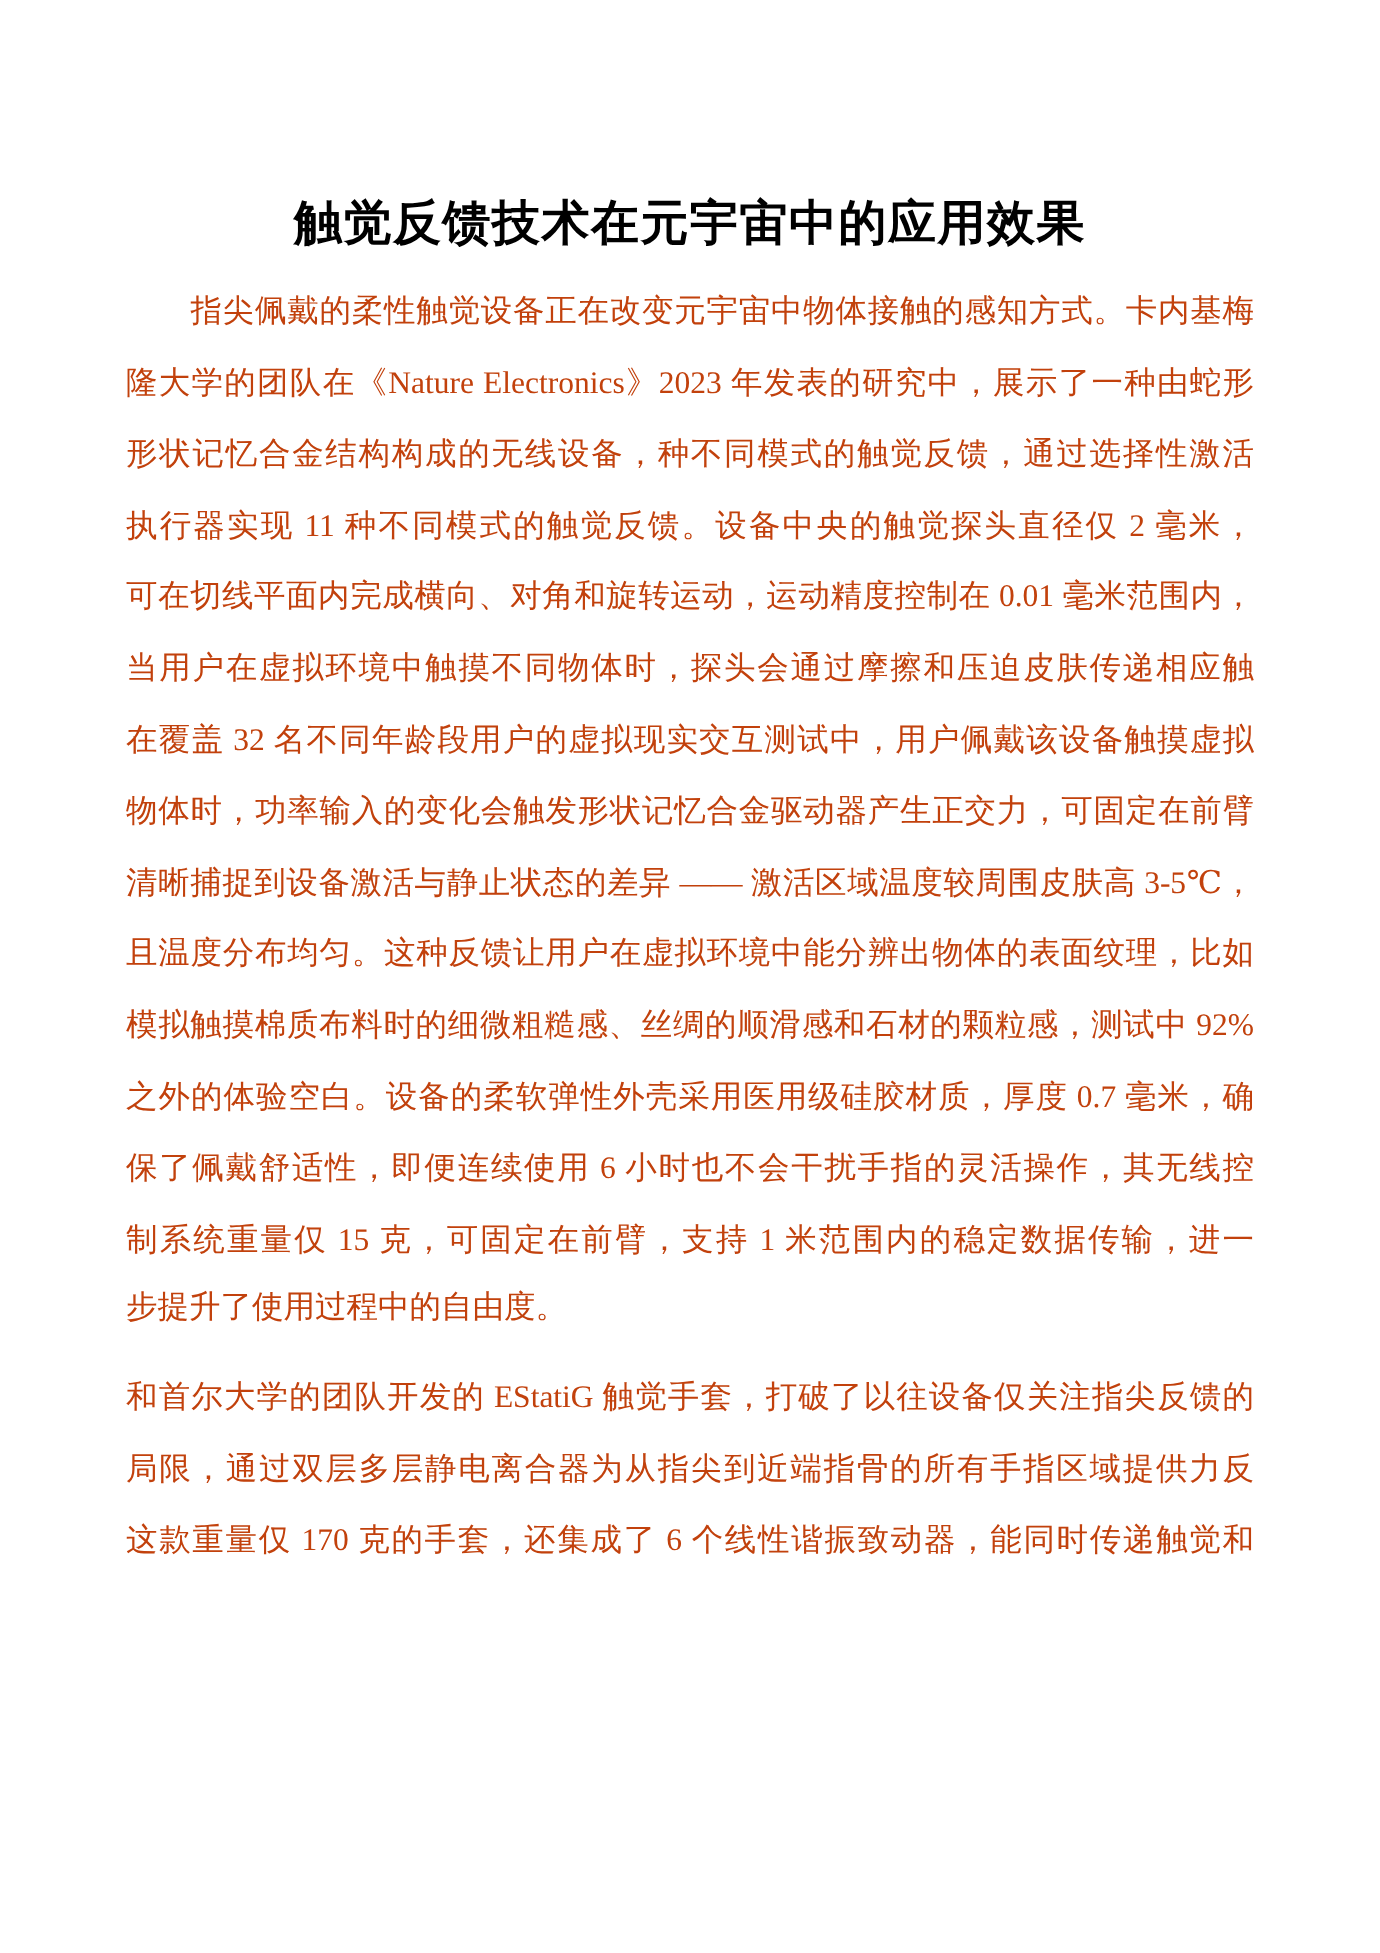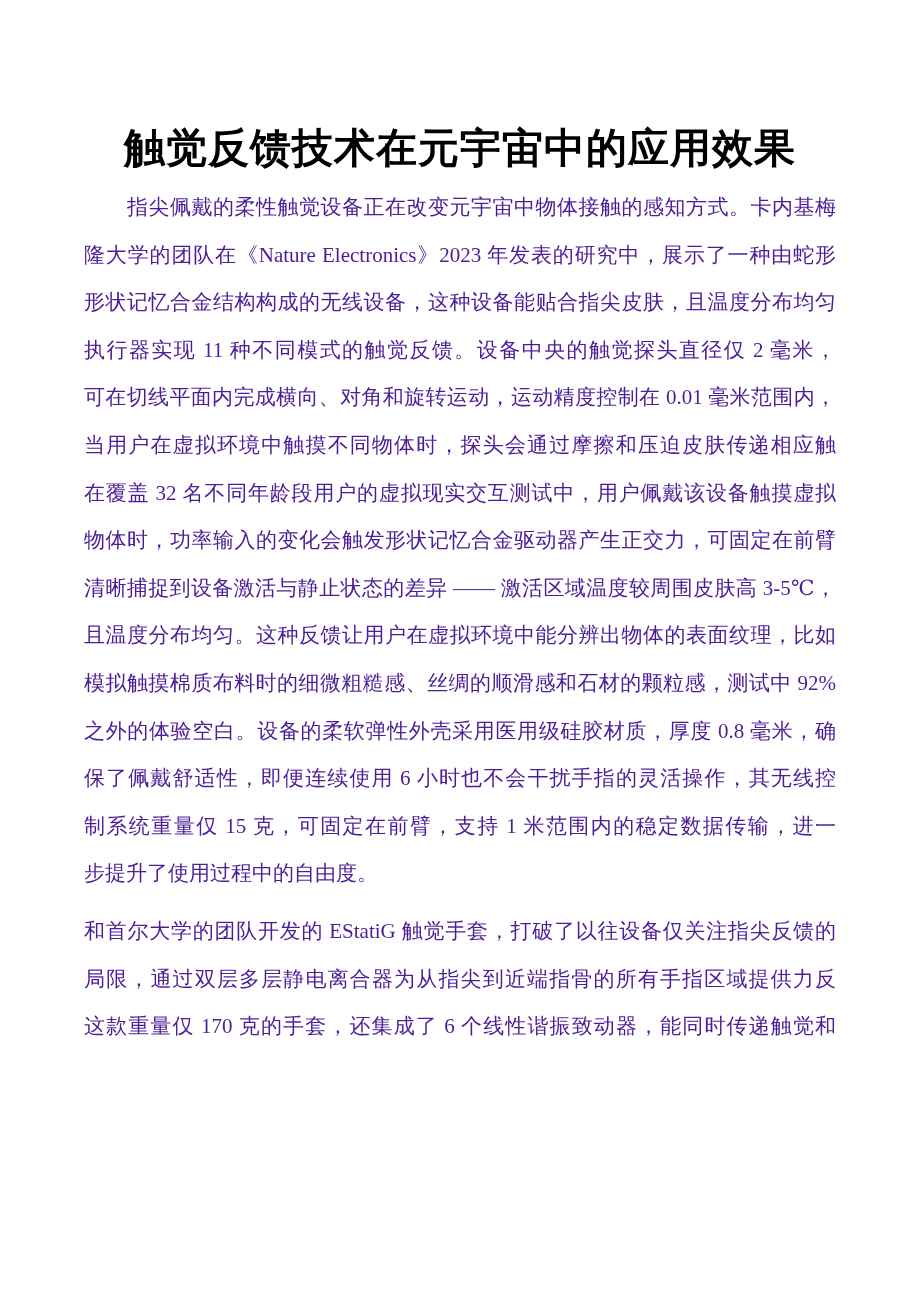--- a/index.html
+++ b/index.html
@@ -17,72 +17,73 @@
     position: absolute;
     inset: 0;
     background: #ffffff;
     box-sizing: border-box;
     padding: 126px 84px 0 84px;
     color: #000000;
   }
   .doc-title {
     font-family: "Liberation Sans", "DejaVu Sans", sans-serif;
     font-weight: 700;
-    font-size: 41px;
+    font-size: 32px;
     line-height: 44px;
     text-align: center;
     color: #000000;
     margin: 0 0 14px 0;
     letter-spacing: 1px;
   }
   .doc-body {
     font-family: "Liberation Serif", "DejaVu Serif", serif;
     font-size: 21px;
-    color: #4c1d95;
+    color: #c2410c;
   }
   .paragraph {
     margin: 0;
   }
   .paragraph + .paragraph {
     margin-top: 10px;
   }
   .line {
     line-height: 47.6px;
     height: 47.6px;
     text-align: justify;
     text-align-last: justify;
     overflow: hidden;
   }
   .line.no-justify {
     text-align: right;
     text-align-last: left;
+    font-family: Liberation Mono, monospace;
   }
   .line.indent {
     text-indent: 43px;
   }
 </style>
 </head>
 <body>
 
 <div class="page">
   <h1 class="doc-title">触觉反馈技术在元宇宙中的应用效果</h1>
   <div class="doc-body">
       <div class="paragraph">
         <div class="line indent">指尖佩戴的柔性触觉设备正在改变元宇宙中物体接触的感知方式。卡内基梅</div>
         <div class="line">隆大学的团队在《Nature Electronics》2023 年发表的研究中，展示了一种由蛇形</div>
-        <div class="line">形状记忆合金结构构成的无线设备，这种设备能贴合指尖皮肤，且温度分布均匀</div>
+        <div class="line">形状记忆合金结构构成的无线设备，种不同模式的触觉反馈，通过选择性激活</div>
         <div class="line">执行器实现 11 种不同模式的触觉反馈。设备中央的触觉探头直径仅 2 毫米，</div>
         <div class="line">可在切线平面内完成横向、对角和旋转运动，运动精度控制在 0.01 毫米范围内，</div>
         <div class="line">当用户在虚拟环境中触摸不同物体时，探头会通过摩擦和压迫皮肤传递相应触感。</div>
         <div class="line">在覆盖 32 名不同年龄段用户的虚拟现实交互测试中，用户佩戴该设备触摸虚拟</div>
         <div class="line">物体时，功率输入的变化会触发形状记忆合金驱动器产生正交力，可固定在前臂</div>
         <div class="line">清晰捕捉到设备激活与静止状态的差异 —— 激活区域温度较周围皮肤高 3-5℃，</div>
         <div class="line">且温度分布均匀。这种反馈让用户在虚拟环境中能分辨出物体的表面纹理，比如</div>
         <div class="line">模拟触摸棉质布料时的细微粗糙感、丝绸的顺滑感和石材的颗粒感，测试中 92%</div>
-        <div class="line">之外的体验空白。设备的柔软弹性外壳采用医用级硅胶材质，厚度 0.8 毫米，确</div>
+        <div class="line">之外的体验空白。设备的柔软弹性外壳采用医用级硅胶材质，厚度 0.7 毫米，确</div>
         <div class="line">保了佩戴舒适性，即便连续使用 6 小时也不会干扰手指的灵活操作，其无线控</div>
         <div class="line">制系统重量仅 15 克，可固定在前臂，支持 1 米范围内的稳定数据传输，进一</div>
         <div class="line no-justify">步提升了使用过程中的自由度。</div>
       </div>
       <div class="paragraph">
         <div class="line">和首尔大学的团队开发的 EStatiG 触觉手套，打破了以往设备仅关注指尖反馈的</div>
         <div class="line">局限，通过双层多层静电离合器为从指尖到近端指骨的所有手指区域提供力反馈。</div>
         <div class="line">这款重量仅 170 克的手套，还集成了 6 个线性谐振致动器，能同时传递触觉和</div>
       </div>
     </div>

